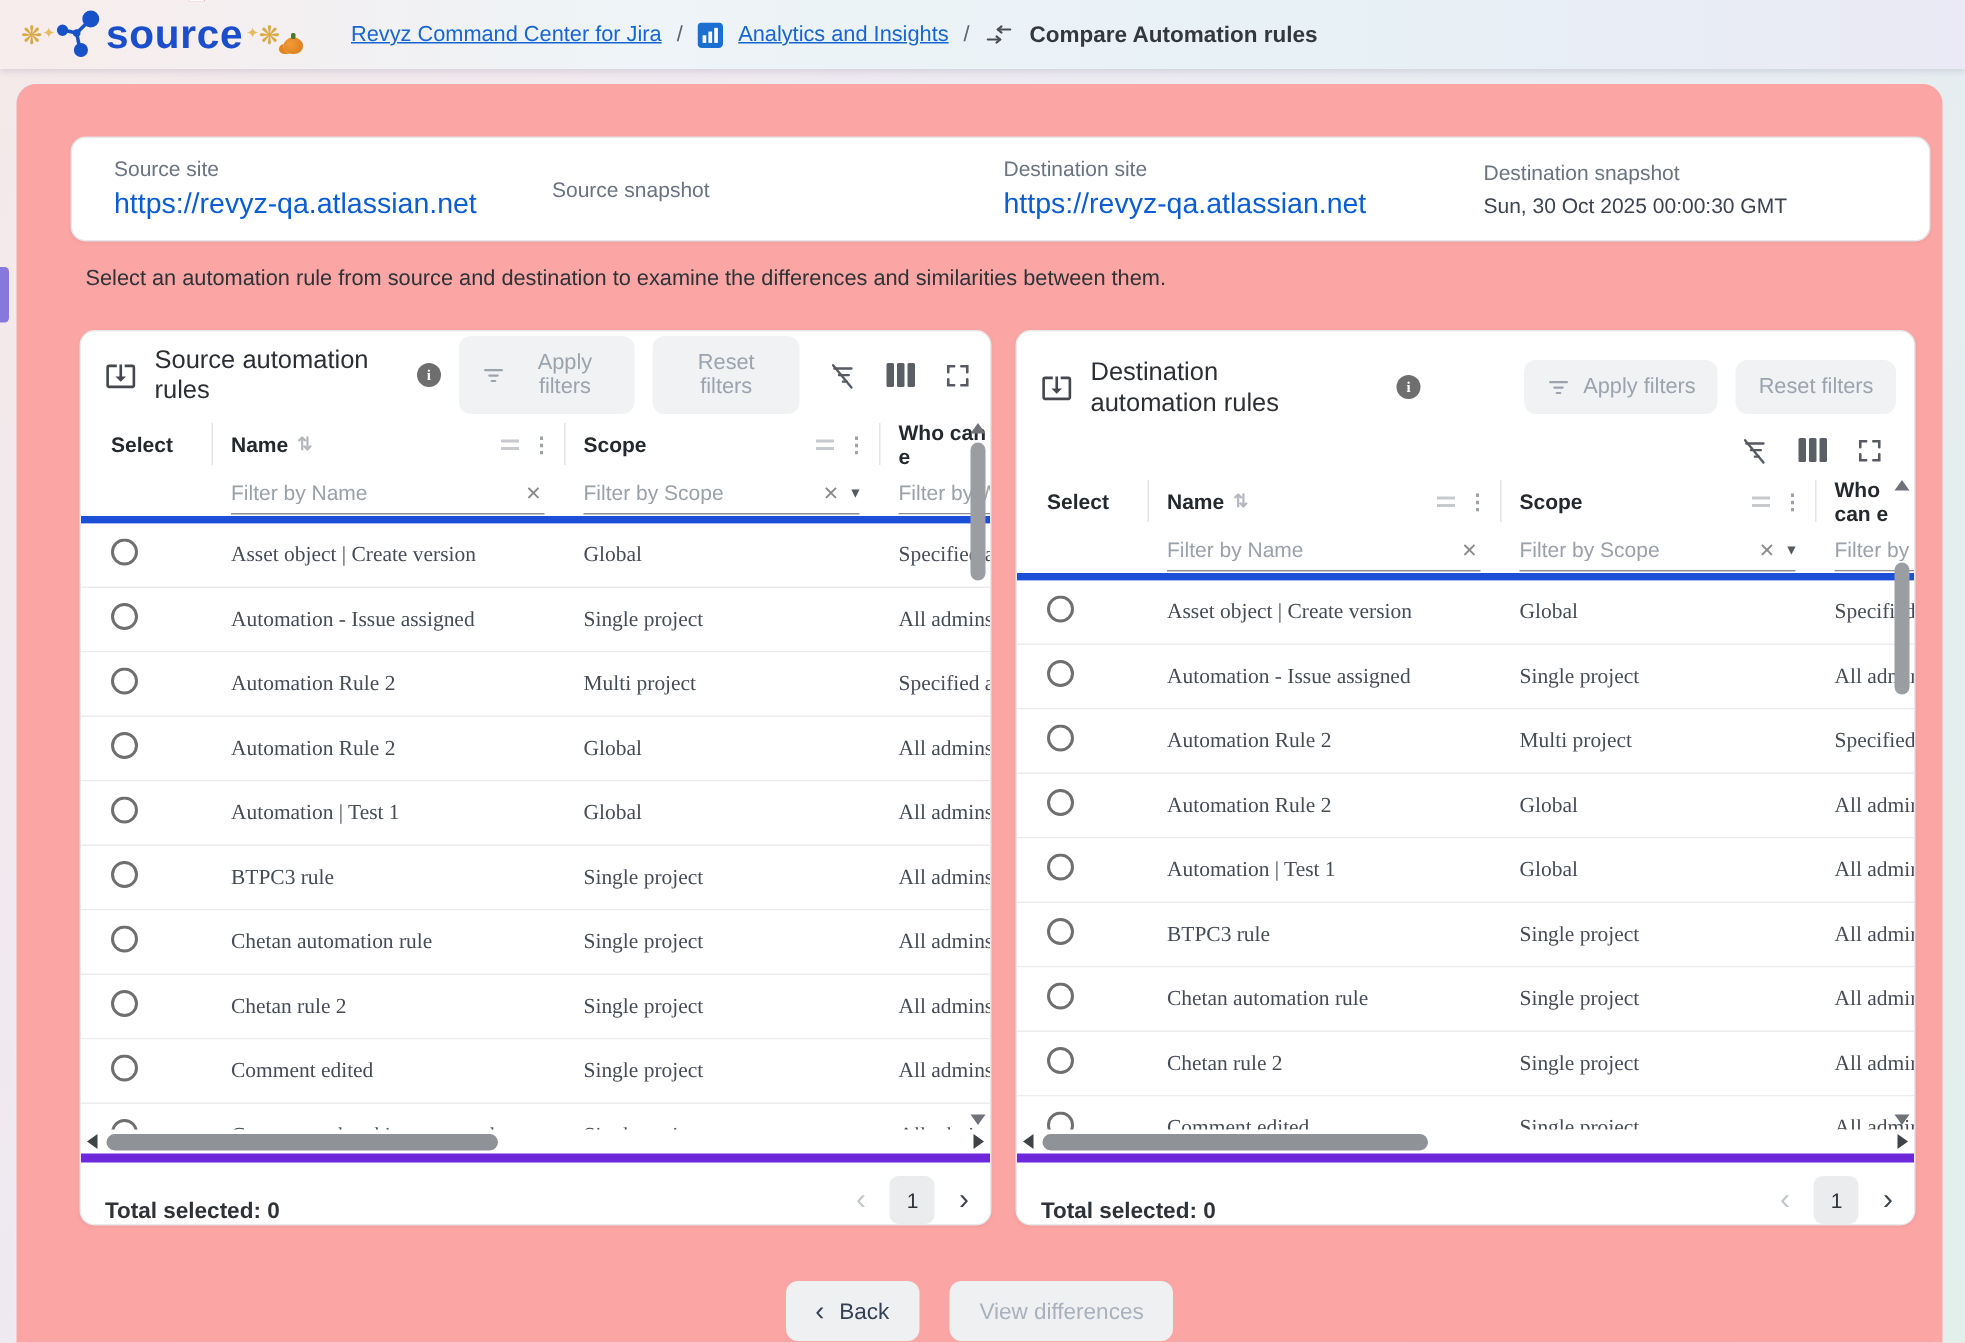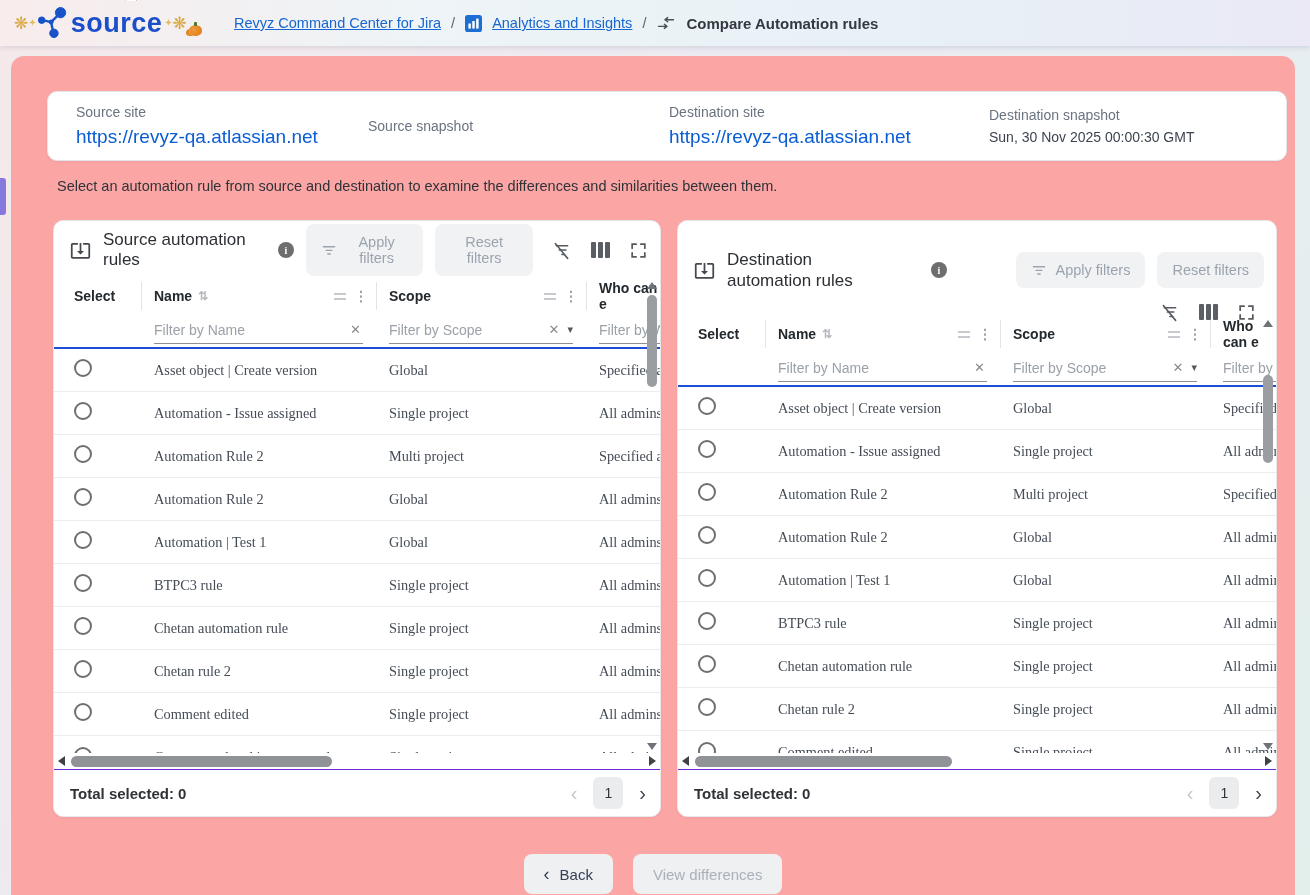--- a/index.html
+++ b/index.html
@@ -50,21 +50,21 @@
   
   .tables-row { position:absolute; left:42px; top:164px; width:1224px; display:flex; gap:16px; }
   .table-card { background:#fff; border:1px solid #e7e8ea; border-radius:10px; box-shadow:0 1px 3px rgba(0,0,0,.05); overflow:hidden; }
   .table-card.src { width:608px; }
   .table-card.dst { width:600px; }
 
   
   .toolbar { padding:0 12px 0 16px; }
   .toolbar.single { height:58px; display:flex; align-items:center; }
   .toolbar.double { height:96px; display:flex; flex-direction:column; justify-content:flex-start; }
-  .tb-main { display:flex; align-items:center; margin-top:28px; }
+  .tb-main { display:flex; align-items:center; margin-top:16px; }
   .tb-icon { display:inline-flex; margin-right:12px; color:#44484e; }
   .tb-title { font-size:17px; color:#2c2f33; }
   .toolbar.double .tb-title { max-width:168px; line-height:1.25; }
   .info-dot { width:16px; height:16px; min-width:16px; border-radius:50%; background:#6e6e6e; color:#fff;
     font-size:10px; font-weight:700; display:inline-flex; align-items:center; justify-content:center;
     margin-left:12px; font-family:"Liberation Serif", serif; cursor:pointer; }
   .toolbar.double .info-dot { margin-left:36px; }
   .tb-spacer { flex:1; }
   .tb-btn { display:inline-flex; align-items:center; gap:8px; background:#f1f2f4; border:none; border-radius:8px;
     padding:10px 15px; font-size:14.5px; color:#9ba4ae; font-family:inherit; margin-left:12px; cursor:pointer; }
@@ -80,21 +80,21 @@
   .thead { height:34px; align-items:center; }
   .th { display:flex; align-items:center; height:28px; font-size:14px; font-weight:700; color:#24292e; padding-left:12px; }
   .th.sep { border-right:1px solid #e3e4e6; }
   .th-select { padding-left:20px; }
   .sort-ic { font-size:12px; color:#b5b9bf; margin-left:6px; cursor:pointer; }
   .th-tools { margin-left:auto; display:flex; align-items:center; gap:8px; padding-right:8px; }
   .drag-ic { display:inline-flex; flex-direction:column; gap:3px; cursor:grab; }
   .drag-ic i { width:12px; height:2px; background:#c6c9cd; }
   .kebab-ic { color:#9ea3a9; font-size:14px; font-weight:700; cursor:pointer; }
 
-  .tfilters { height:36px; align-items:center; border-bottom:2px solid #1d4ed8; }
+  .tfilters { height:36px; align-items:center; border-bottom:5px solid #1d4ed8; }
   .filter-field { display:flex; align-items:center; margin:0 14px 0 12px; border-bottom:1px solid #8f8f8f; height:28px; }
   .filter-field input { border:none; outline:none; background:transparent; flex:1; min-width:0;
     font-size:14px; color:#3d4450; font-family:inherit; }
   .filter-field input::placeholder { color:#9aa1a8; }
   .clear-ic { color:#8b8b8b; font-size:13px; margin:0 2px; cursor:pointer; }
   .dd-ic { color:#555a60; font-size:11px; margin-left:6px; cursor:pointer; }
   .tf-who { overflow:hidden; }
   .tf-who .filter-field { margin-right:0; }
 
   .tbody { overflow:hidden;font-family:Liberation Serif, serif; }
@@ -117,21 +117,21 @@
   .table-card.dst .vthumb { top:44px; height:88px; }
 
   
   .hscroll { position:relative; height:16px; display:flex; align-items:center; }
   .harrow { width:0; height:0; border-top:5px solid transparent; border-bottom:5px solid transparent; cursor:pointer; }
   .harrow.left { border-right:7px solid #3f4348; margin-left:4px; }
   .harrow.right { border-left:7px solid #3f4348; margin-left:auto; margin-right:4px; }
   .hthumb { position:absolute; left:17px; width:43%; height:11px; border-radius:6px; background:#8f9296; cursor:grab; }
 
   
-  .tfoot { height:47px; border-top:1px solid #6d28d9; display:flex; align-items:center; padding:0 14px 0 16px; background:#fff; }
+  .tfoot { height:47px; border-top:6px solid #6d28d9; display:flex; align-items:flex-end; padding:0 14px 0 16px; background:#fff; }
   .total-label { font-size:15px; font-weight:700; color:#2f3338; }
   .pager { margin-left:auto; display:flex; align-items:center; gap:16px; }
   .pg-prev { color:#c3c7cd; font-size:20px; cursor:pointer; }
   .pg-next { color:#3f454d; font-size:20px; cursor:pointer; }
   .pg-page { width:30px; height:32px; background:#ebecee; border-radius:6px; display:flex; align-items:center; justify-content:center;
     font-size:14px; color:#2f3338; cursor:pointer; }
 
   
   .actions { position:absolute; left:0; top:798px; width:100%; display:flex; justify-content:center; gap:20px; }
   .act-btn { display:inline-flex; align-items:center; gap:10px; background:#eef0f2; border:none; border-radius:8px;
@@ -202,21 +202,21 @@
     </div>
     <div class="sum-item c2">
       <span class="sum-label">Source snapshot</span>
     </div>
     <div class="sum-item c3">
       <span class="sum-label">Destination site</span>
       <a class="sum-link">https://revyz-qa.atlassian.net</a>
     </div>
     <div class="sum-item c4">
       <span class="sum-label">Destination snapshot</span>
-      <span class="sum-value">Sun, 30 Nov 2025 00:00:30 GMT</span>
+      <span class="sum-value">Sun, 30 Oct 2025 00:00:30 GMT</span>
     </div>
   </section>
 
   <p class="instruction">Select an automation rule from source and destination to examine the differences and similarities between them.</p>
 
   <div class="tables-row">
 
     <section class="table-card src">
       <div class="toolbar single">
         <span class="tb-icon">

